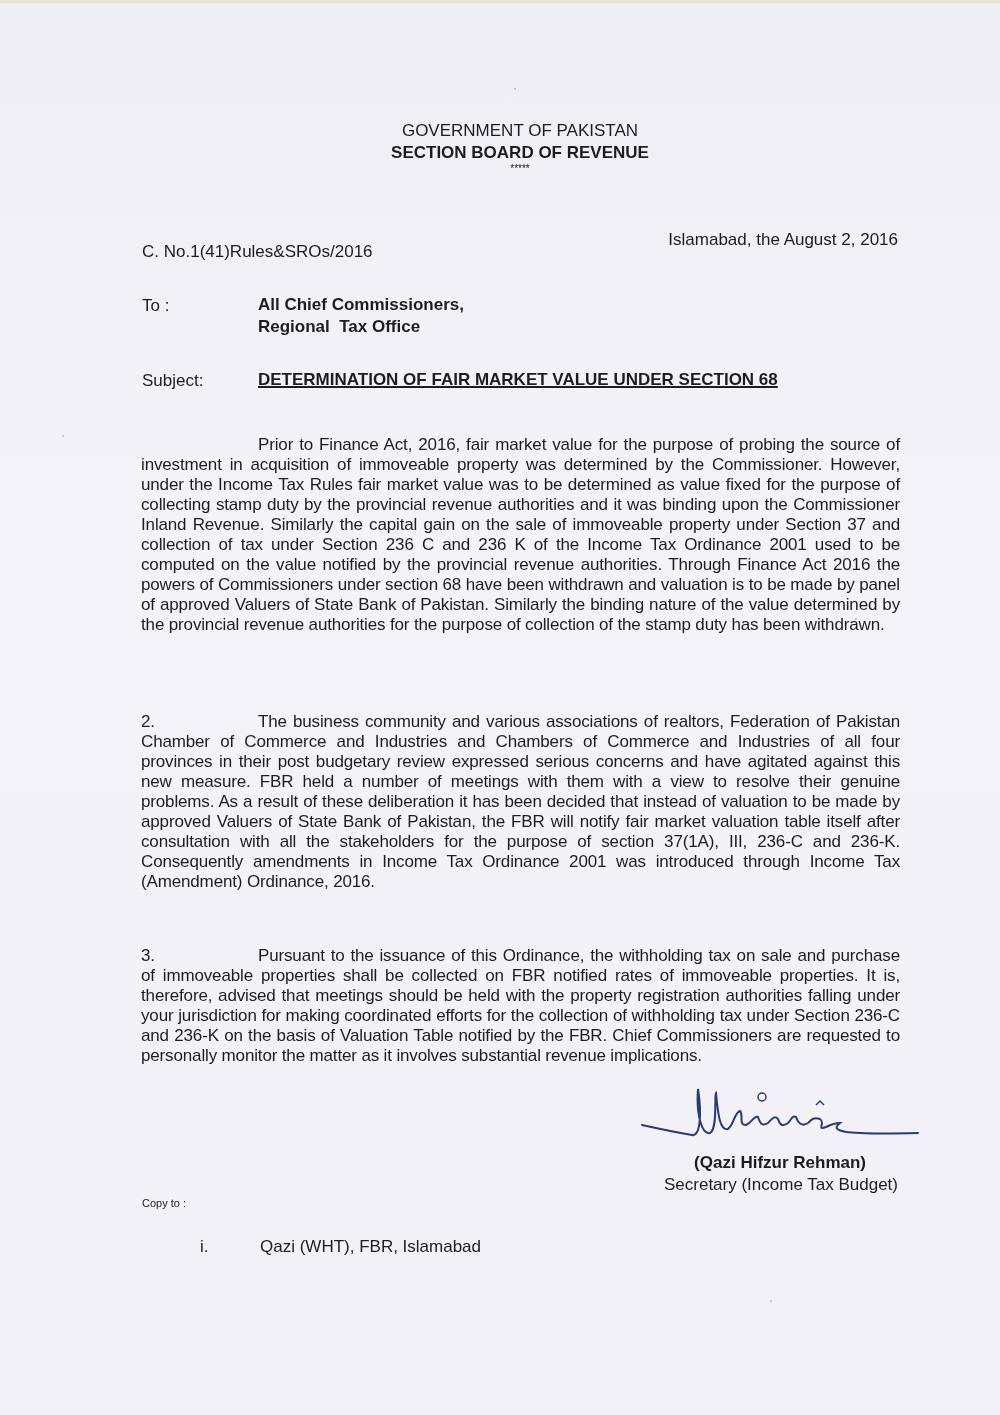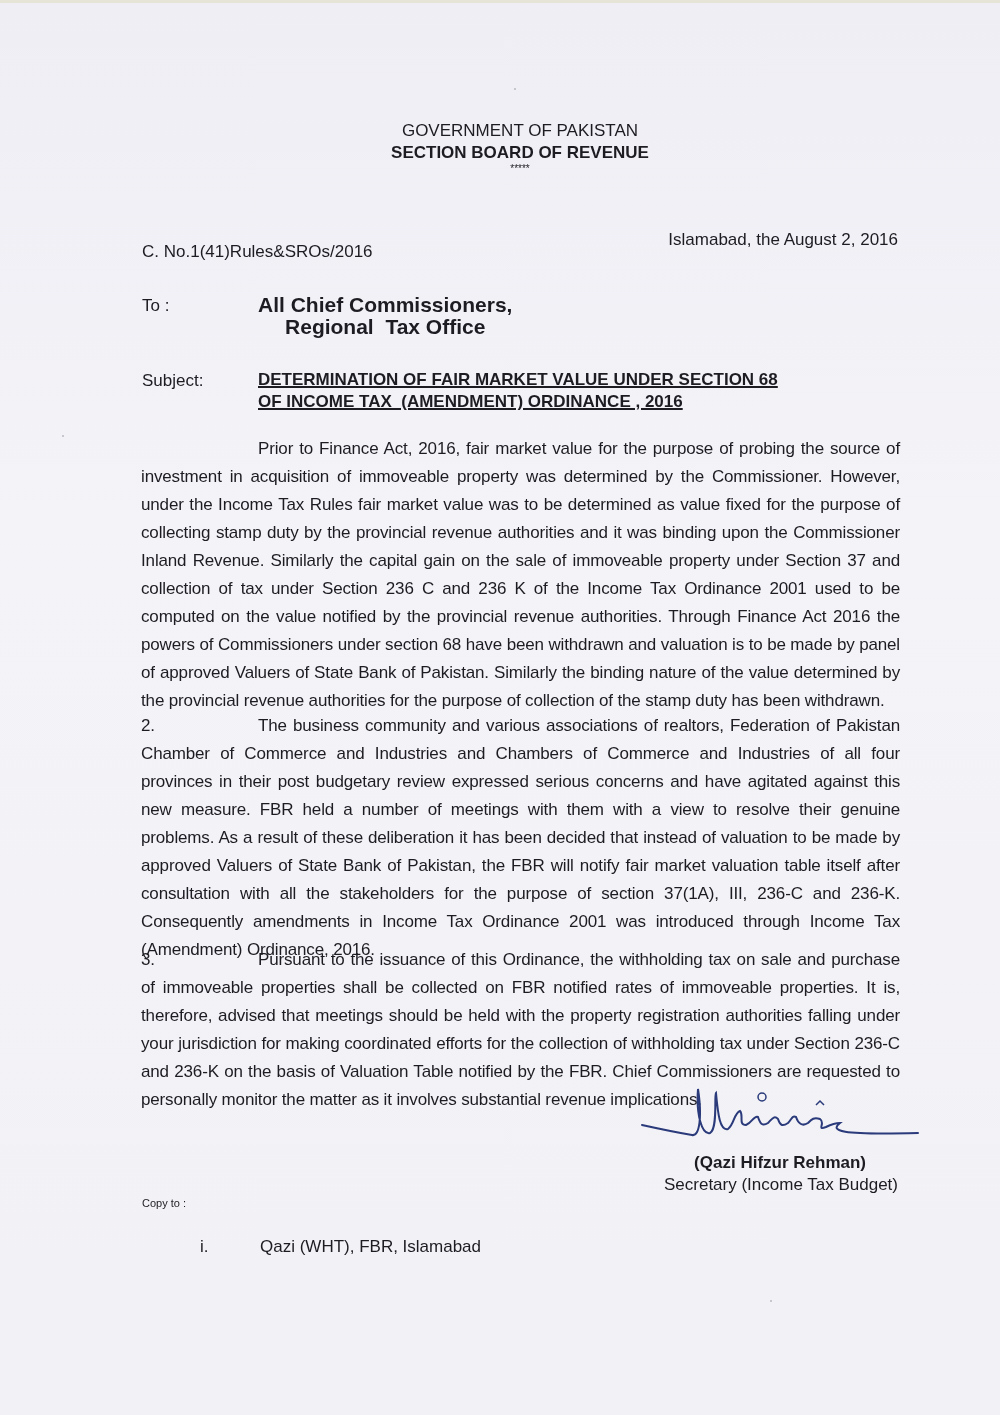--- a/index.html
+++ b/index.html
@@ -14,26 +14,26 @@
     position: absolute; left: 0; top: 0; width: 1000px; height: 1313px;
     background: linear-gradient(180deg, #efeef4 0%, #f3f3f8 40%, #f1f1f6 100%);
   }
   .top-edge { position:absolute; left:0; top:0; width:1000px; height:3px; background:#e5e4d6; }
   .header { position:absolute; left:300px; top:120px; width:440px; text-align:center; font-size:17px; line-height:21.5px; }
   .header .bold { font-weight:bold; }
   .header .stars { font-size:10px; line-height:10px; letter-spacing:0px; margin-top:1px; }
   .ref { position:absolute; left:142px; top:230px; font-size:17px;margin-top:12px; }
   .date { position:absolute; right:102px; top:230px; font-size:17px; }
   .to-label { position:absolute; left:142px; top:296px; font-size:17px; }
-  .to-lines { position:absolute; left:258px; top:294px; font-size:21px; line-height:21.5px; font-weight:bold; }
+  .to-lines { position:absolute; left:258px; top:294px; font-size:17px; line-height:21.5px; font-weight:bold; }
   .subj-label { position:absolute; left:142px; top:371px; font-size:17px;text-align:center; }
   .subj-lines { position:absolute; left:258px; top:369px; font-size:17px; line-height:21.5px; font-weight:bold; }
   .subj-lines .u { text-decoration: underline; text-decoration-thickness: 2px; }
   .para {
-    position:absolute; left:141px; width:759px; font-size:17px; line-height:28px;
+    position:absolute; left:141px; width:759px; font-size:17px; line-height:20px;
     text-align: justify; letter-spacing:-0.15px;
   }
   .para .num { display:inline-block; width:117px; }
   .p1 { top:435px; text-indent:117px; }
   .p2 { top:712px; }
   .p3 { top:946px; }
   .sig { position:absolute; left:630px; top:1075px; width:300px; height:70px; }
   .signer { position:absolute; right:102px; top:1152px; text-align:right; font-size:17px; line-height:21.5px; }
   .signer .name { font-weight:bold; text-align:right; padding-right:32px; }
   .copy-label { position:absolute; left:142px; top:1197px; font-size:11px; }
@@ -52,27 +52,26 @@
     <div class="bold">SECTION BOARD OF REVENUE</div>
     <div class="stars">*****</div>
   </div>
 
   <div class="ref">C. No.1(41)Rules&amp;SROs/2016</div>
   <div class="date">Islamabad, the August 2, 2016</div>
 
   <div class="to-label">To :</div>
   <div class="to-lines">
     <div>All Chief Commissioners,</div>
-    <div style="white-space:pre;text-align:center;">Regional  Tax Office</div>
+    <div style="white-space:pre;">Regional  Tax Office</div>
   </div>
 
   <div class="subj-label">Subject:</div>
   <div class="subj-lines">
     <div class="u">DETERMINATION OF FAIR MARKET VALUE UNDER SECTION 68</div>
-    <div class="u" style="white-space:pre;">OF INCOME TAX  (AMENDMENT) ORDINANCE , 2016</div>
   </div>
 
   <div class="para p1">
     <span>Prior to Finance Act, 2016, fair market value for the purpose of probing the source of investment in acquisition of immoveable property was determined by the Commissioner. However, under the Income Tax Rules fair market value was to be determined as value fixed for the purpose of collecting stamp duty by the provincial revenue authorities and it was binding upon the Commissioner Inland Revenue. Similarly the capital gain on the sale of immoveable property under Section 37 and collection of tax under Section 236 C and 236 K of the Income Tax Ordinance 2001 used to be computed on the value notified by the provincial revenue authorities.  Through Finance Act 2016 the powers of Commissioners  under  section 68 have been withdrawn  and valuation is to be made by panel of approved Valuers of State Bank of Pakistan. Similarly the binding nature of the value determined by the provincial revenue authorities for the purpose of collection of  the stamp duty has been withdrawn.</span>
   </div>
 
   <div class="para p2">
     <span class="num">2.</span><span>The business community and various associations of realtors, Federation of Pakistan Chamber of Commerce and Industries and Chambers of Commerce and Industries of all four provinces  in their post budgetary review expressed serious concerns and have agitated against this new measure. FBR held a number of meetings with them with a view  to resolve their genuine problems. As a result of these deliberation it has been decided that instead of valuation to be made by approved Valuers of State Bank of Pakistan, the FBR will notify fair market valuation table itself after consultation with all the stakeholders for the purpose of section 37(1A), III, 236-C and 236-K. Consequently amendments in  Income Tax Ordinance 2001 was introduced through Income Tax (Amendment) Ordinance, 2016.</span>
   </div>
 

